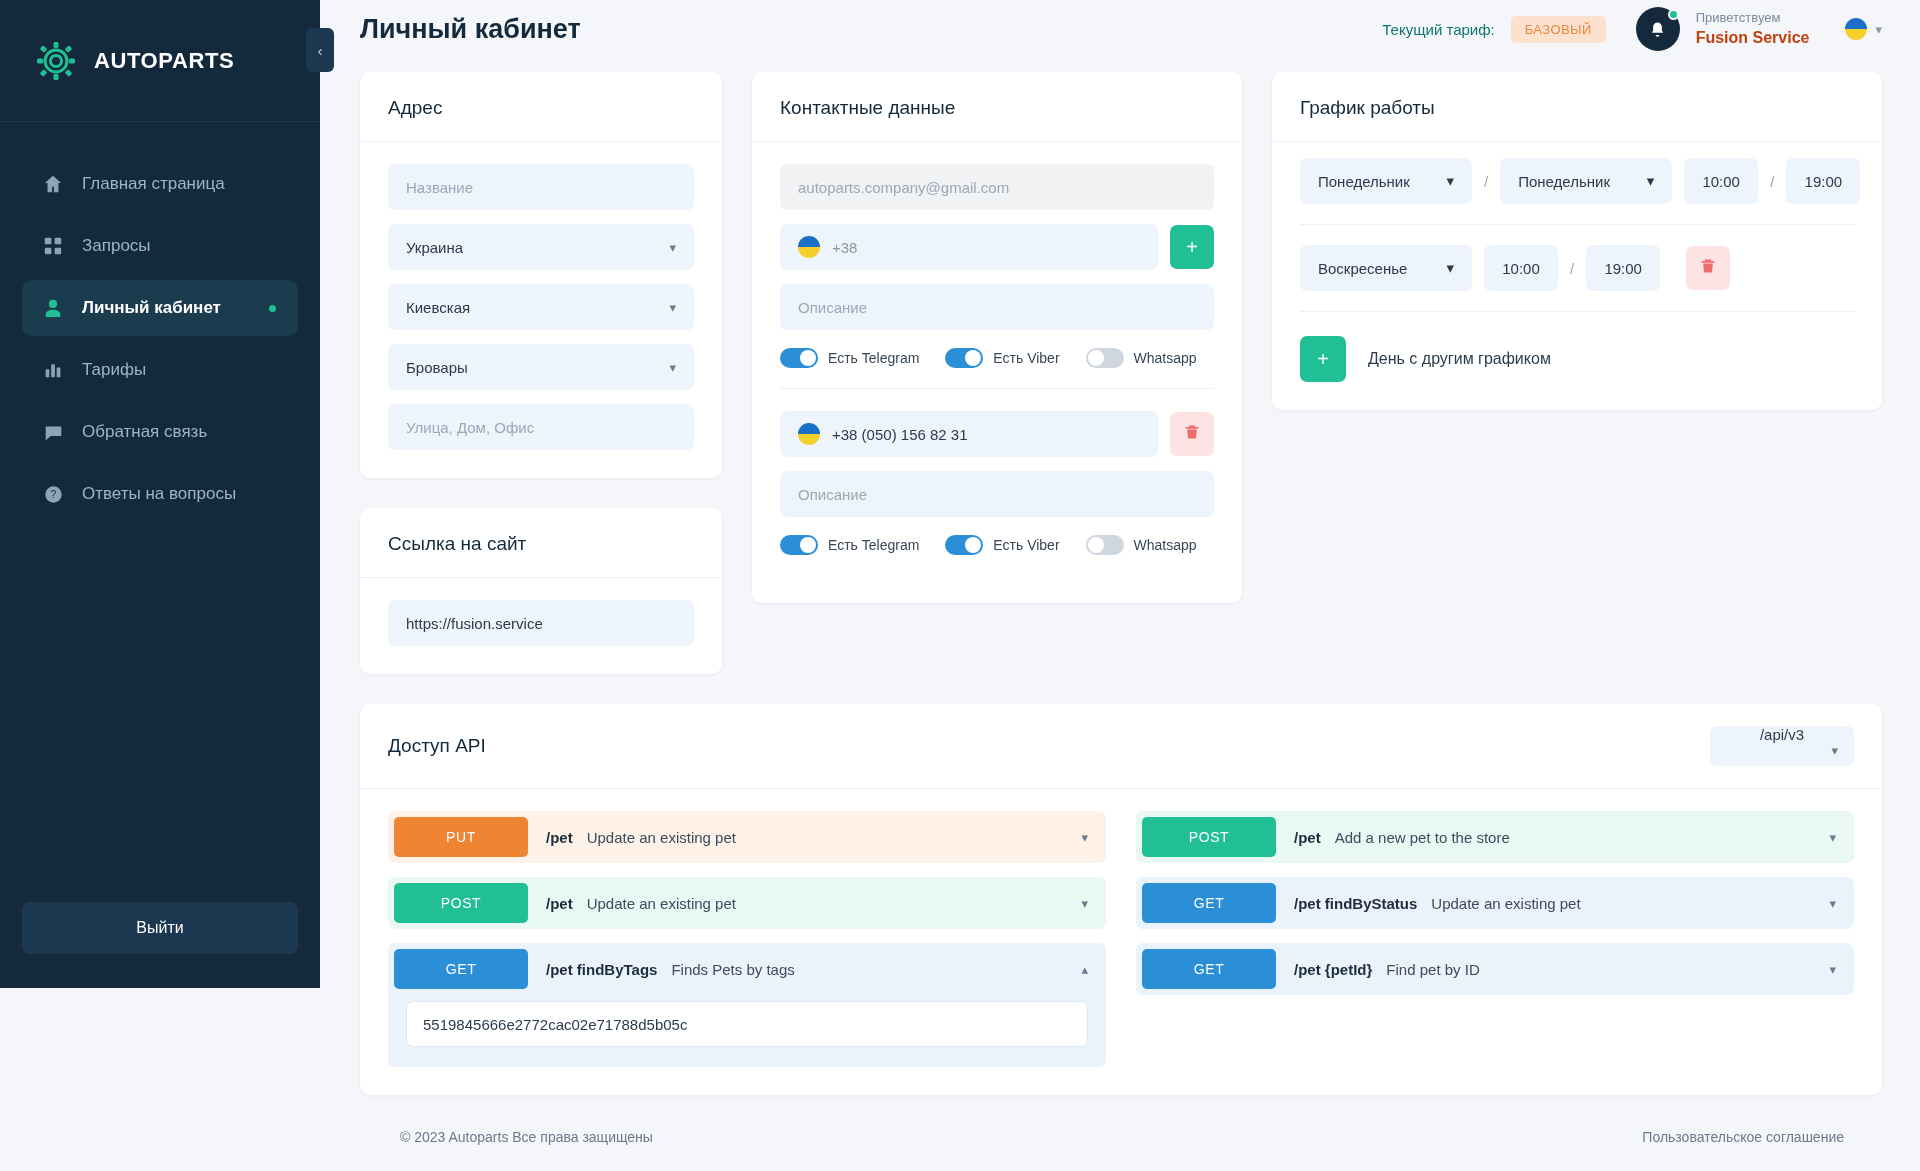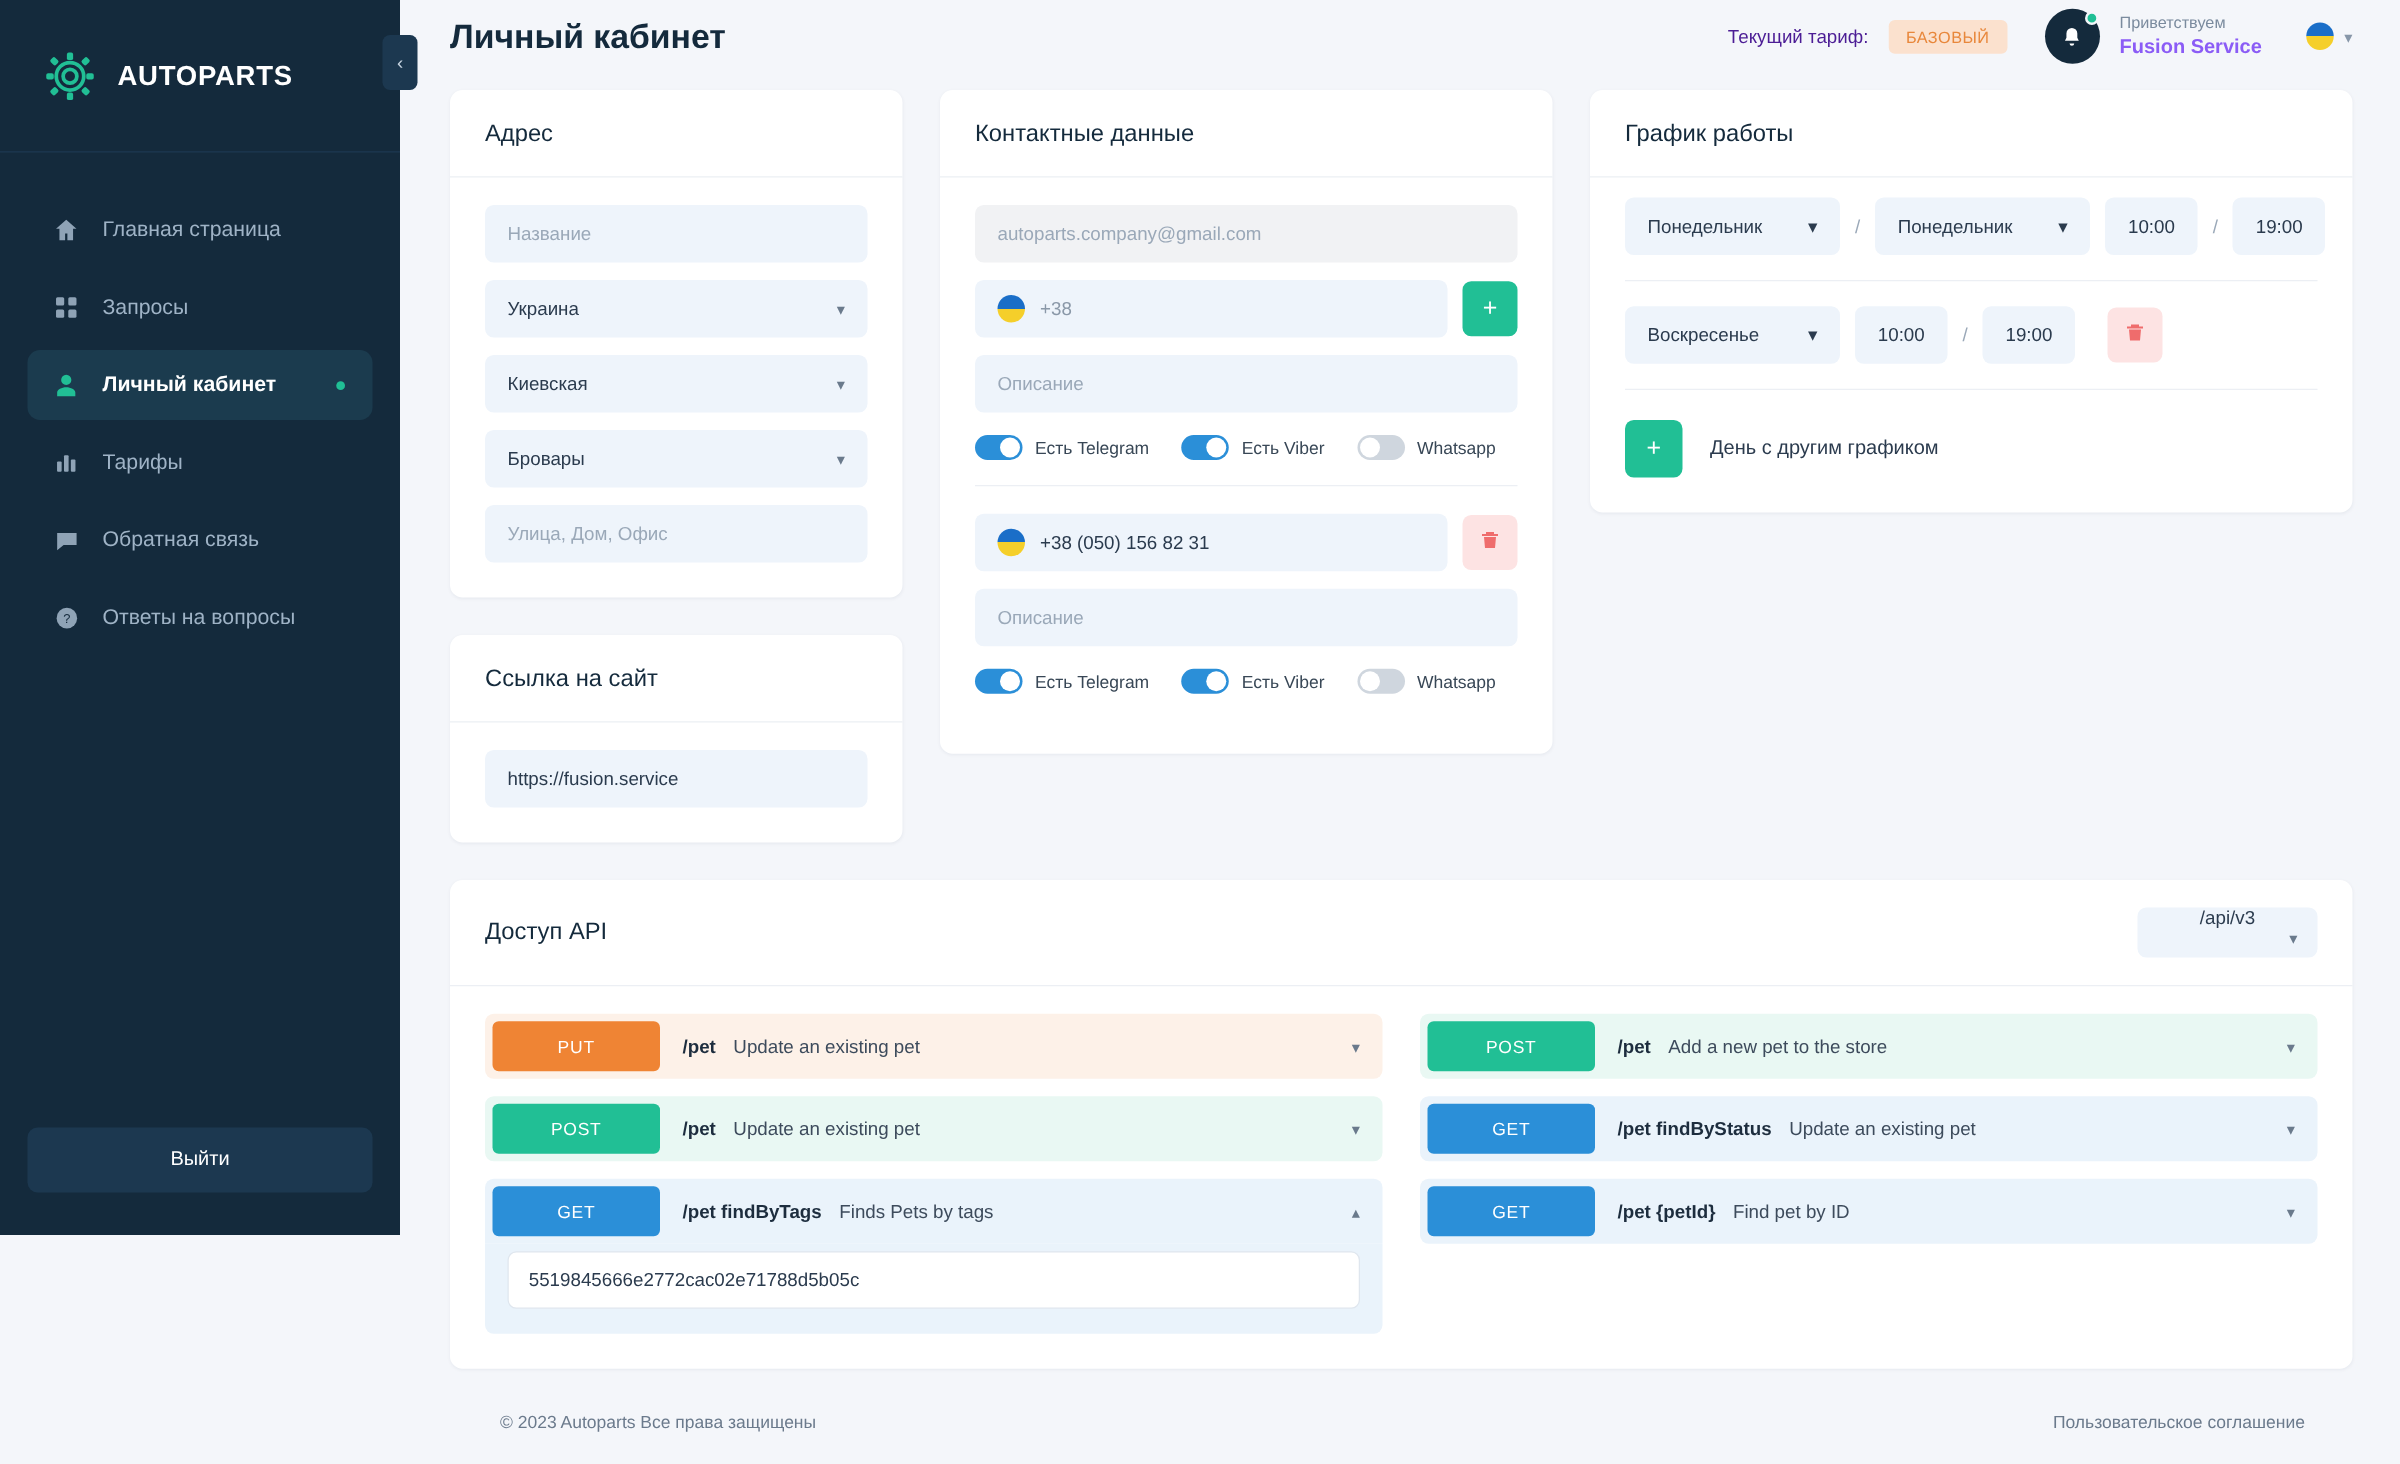--- a/index.html
+++ b/index.html
@@ -55,37 +55,37 @@
   }
 
   
   .main { flex: 1; display: flex; flex-direction: column; min-width: 0; }
   .topbar {
     height: 76px; display: flex; align-items: center;
     padding: 0 38px 0 40px; background: #f4f6fa;
   }
   .page-title { font-size: 27px; font-weight: bold; color: #142a3c; }
   .topbar-right { margin-left: auto; display: flex; align-items: center; gap: 16px; }
-  .tariff-label { font-size: 15px; color: #4c1d95; }
+  .tariff-label { font-size: 15px; color: #0f766e; }
   .tariff-badge {
     background: #fbe1ce; color: #e8873b; font-size: 13px;
     padding: 6px 14px; border-radius: 5px; letter-spacing: 0.4px;
   }
   .bell {
     width: 44px; height: 44px; border-radius: 50%; background: #142a3c;
     display: flex; align-items: center; justify-content: center;
     position: relative; margin-left: 14px; cursor: pointer;
   }
   .bell-dot {
     position: absolute; top: 2px; right: 1px; width: 11px; height: 11px;
     border-radius: 50%; background: #20bf95; border: 2px solid #f4f6fa;
   }
   .greet { line-height: 1.35; }
   .greet-hello { font-size: 13px; color: #7b8b9e; }
-  .greet-name { font-size: 16px; font-weight: bold; color: #8b5cf6; }
+  .greet-name { font-size: 16px; font-weight: bold; color: #c2410c; }
   .lang { display: flex; align-items: center; gap: 8px; margin-left: 20px; cursor: pointer; }
   .flag {
     width: 22px; height: 22px; border-radius: 50%; overflow: hidden;
     background: linear-gradient(#1a6ec8 0 50%, #f5cf2a 50% 100%);
   }
   .chev { color: #8796a8; font-size: 13px; }
 
   
   .content { padding: 14px 38px 0 40px; flex: 1; }
   .row-top { display: flex; gap: 30px; align-items: flex-start; }

